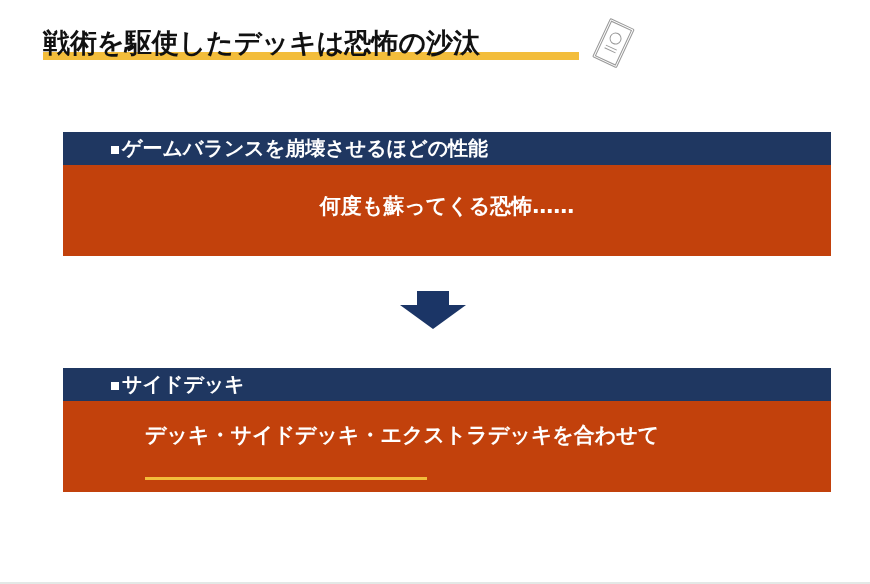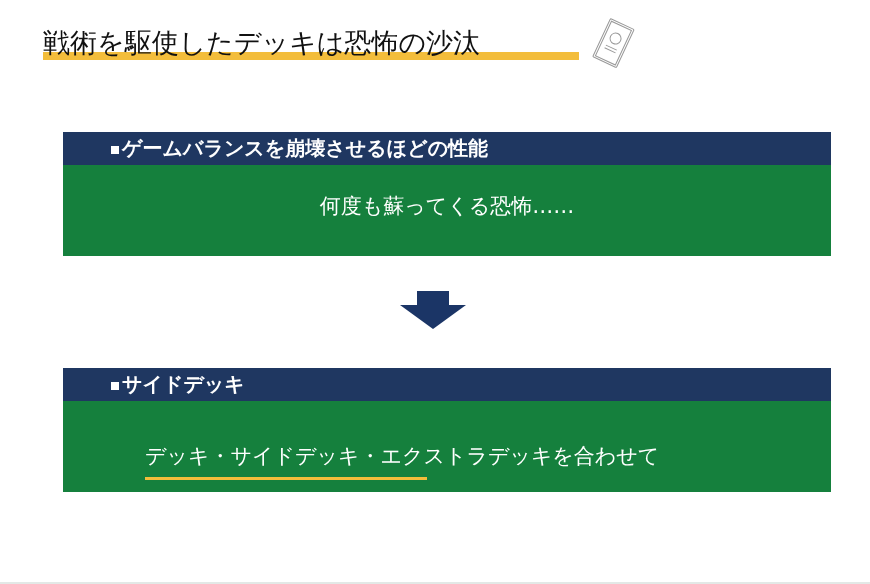--- a/index.html
+++ b/index.html
@@ -3,41 +3,41 @@
 <meta charset="utf-8">
 <style>
   html, body { margin: 0; padding: 0; }
   body {
     width: 870px; height: 584px; background: #ffffff; position: relative; overflow: hidden;
     font-family: "DejaVu Sans", "Liberation Sans", sans-serif;
   }
   .slide { position: absolute; inset: 0; border-bottom: 2px solid #e3e8e6; box-sizing: border-box; }
   .title-wrap { position: absolute; left: 43px; top: 26px; }
   .title {
-    position: relative; font-size: 27px; font-weight: normal; color: #111111; letter-spacing: 0px;
+    position: relative; font-size: 27px; font-weight: bold; color: #111111; letter-spacing: 0px;
     white-space: nowrap; z-index: 2; line-height: 34px;
   }
   .title-underline {
     position: absolute; left: 0; top: 26px; width: 536px; height: 8px; background: #f3bd3b; z-index: 1;
   }
   .card-icon { position: absolute; left: 588px; top: 18px; width: 50px; height: 52px; }
   .box { position: absolute; left: 63px; width: 768px; }
   .box-header {
     background: #1f3761; color: #ffffff; font-weight: bold; font-size: 20px;
     height: 33px; line-height: 33px; padding-left: 48px; box-sizing: border-box; white-space: nowrap;
   }
   .bullet { display: inline-block; width: 8px; height: 8px; background: #ffffff; margin-right: 3px; vertical-align: 1px; }
-  .box-body { background: #15803d; color: #ffffff; font-weight: normal; position: relative; }
+  .box-body { background: #c2410c; color: #ffffff; font-weight: bold; position: relative; }
   #box1 { top: 132px; }
   #box1 .box-body { height: 91px; }
   .box1-text { position: absolute; left: 0; right: 0; top: 27px; text-align: center; font-size: 21px; }
   #box2 { top: 368px; }
   #box2 .box-body { height: 91px; }
   .box2-line { position: absolute; left: 82px; font-size: 21px; white-space: nowrap; }
-  .l1 { top: 20px; margin-top: 21px; }
+  .l1 { top: 20px; }
   .l2 { top: 52px; }
   .l2-underline { position: absolute; left: 82px; top: 76px; width: 282px; height: 3px; background: #f3bd3b; }
   .arrow { position: absolute; left: 400px; top: 291px; width: 66px; height: 38px; }
 </style>
 </head>
 <body>
 
 <div class="slide">
 
   <div class="title-wrap">

